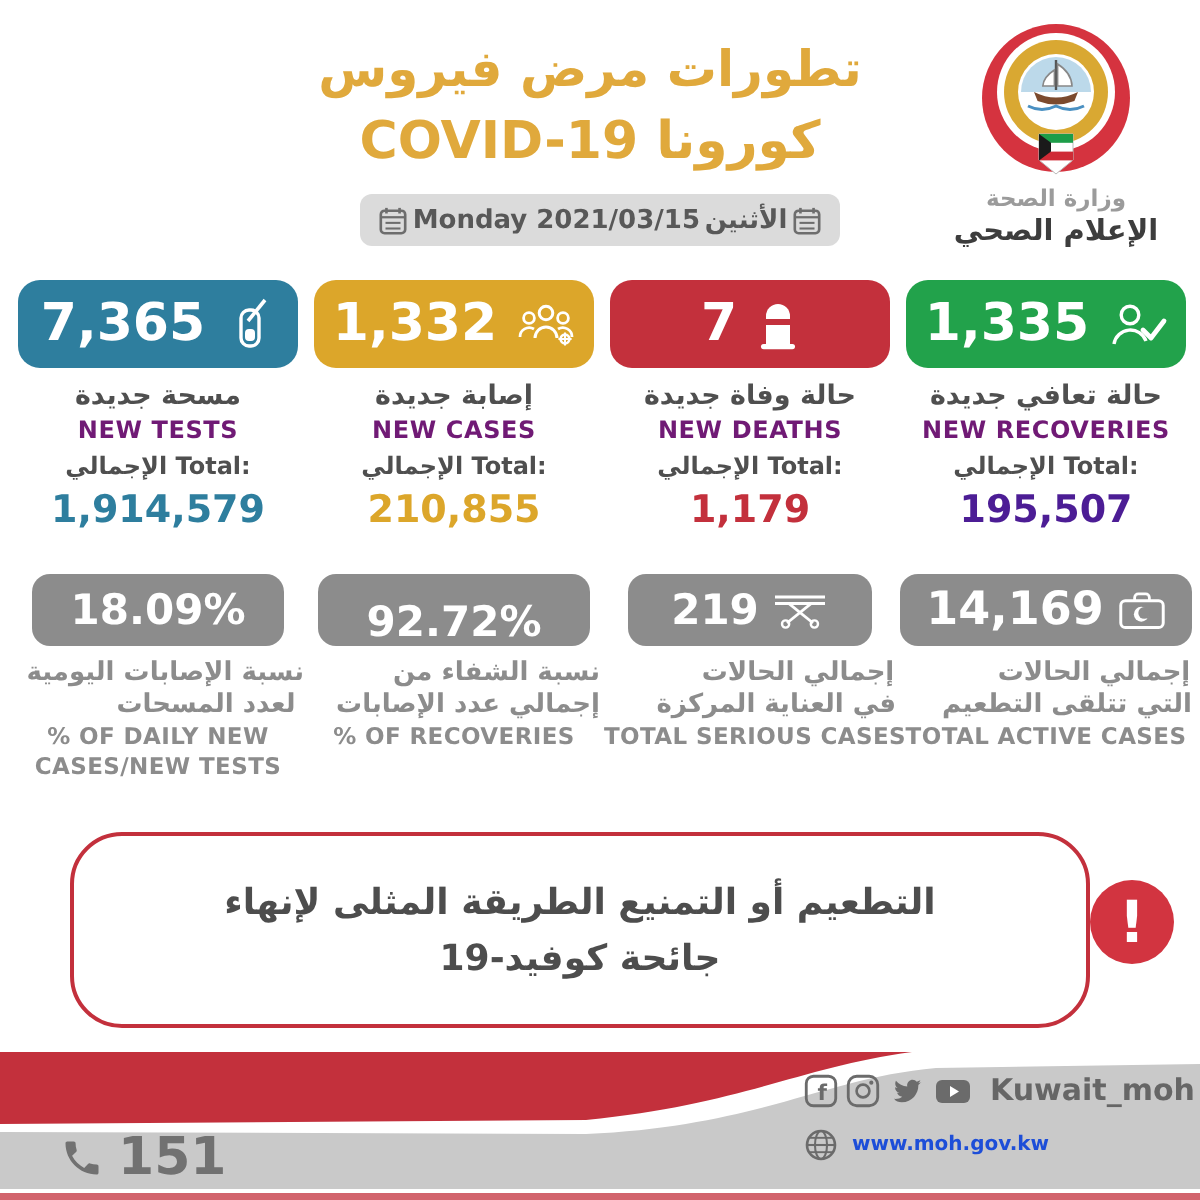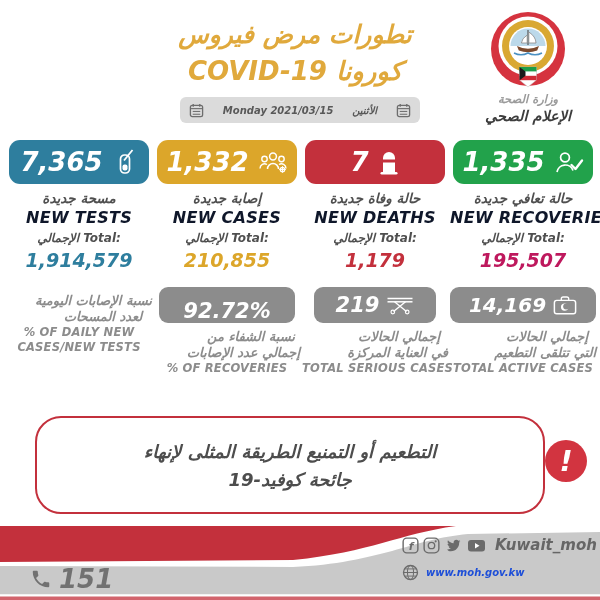--- a/index.html
+++ b/index.html
@@ -1,50 +1,50 @@
 <!DOCTYPE html>
 <html><head>
 <meta charset="utf-8">
 <style>
   * { box-sizing: border-box; margin: 0; padding: 0; }
   html,body { width:600px; height:600px; }
   body { font-family:"DejaVu Sans","Liberation Sans",sans-serif; font-weight:700; background:#fff; }
-  .stage { position:relative; width:600px; height:600px; background:#fff; overflow:hidden;font-style:italic; }
+  .stage { position:relative; width:600px; height:600px; background:#fff; overflow:hidden; }
 
   
   .title { position:absolute; left:128px; top:20px; width:334px; text-align:center; color:#e0a93c; }
   .title .t1 { font-size:25px; }
   .title .t2 { font-size:26px; margin-top:7px; direction:rtl; }
   .logo { position:absolute; right:10px; top:8px; width:124px; text-align:center; }
   .logo .l1 { font-size:11.5px; color:#9b9b9b; margin-top:2px; }
   .logo .l2 { font-size:14.5px; color:#3d3d3d; margin-top:2px; }
   .datebar { position:absolute; left:180px; top:97px; width:240px; height:26px; background:#dbdbdb;
              border-radius:6px; display:flex; align-items:center; justify-content:space-between;
-             padding:0 9px; color:#585858; font-size:10px; }
+             padding:0 9px; color:#585858; font-size:13px; }
   .datebar .dtxt { white-space:nowrap; }
 
   
   .col { position:absolute; width:146px; text-align:center; }
   .r1 { top:140px; }
   .r2 { top:287px; }
   .c1 { left:6px; } .c2 { left:154px; } .c3 { left:302px; } .c4 { left:450px; }
   .pill1 { height:44px; width:140px; margin:0 auto; border-radius:11px; color:#fff; font-size:26px;
            display:flex; align-items:center; justify-content:center; gap:9px; }
   .bg-blue { background:#2e7e9e; } .bg-gold { background:#dca62a; }
   .bg-red { background:#c3303c; } .bg-green { background:#22a24b; }
   .lar  { margin-top:6px; font-size:13.5px; color:#4f4f4f; direction:rtl; white-space:nowrap; }
-  .len  { font-size:16px; color:#0f172a; margin-top:2px; letter-spacing:.3px; white-space:nowrap; }
+  .len  { font-size:12px; color:#701a75; margin-top:2px; letter-spacing:.3px; white-space:nowrap; }
   .ltot { font-size:12px; color:#4f4f4f; margin-top:4px; direction:ltr; }
   .tot  { font-size:19px; margin-top:4px; }
   .tx-blue { color:#2e7e9e; } .tx-gold { color:#dca62a; }
-  .tx-red { color:#c3303c; } .tx-green { color:#be185d; }
+  .tx-red { color:#c3303c; } .tx-green { color:#4c1d95; }
 
   .pill2 { height:36px; margin:0 auto; border-radius:9px; background:#8c8c8c; color:#fff;
            font-size:21px; display:flex; align-items:center; justify-content:center; gap:7px; }
-  .w1{width:126px;} .w2{width:136px;align-items:flex-end;} .w3{width:122px;} .w4{width:146px; font-size:20px;}
+  .w1{width:126px;} .w2{width:136px;align-items:flex-end;} .w3{width:122px;} .w4{width:146px; font-size:23px;}
   .g-ar { margin-top:6px; font-size:13px; color:#8c8c8c; direction:rtl; white-space:nowrap;margin-left:48px; }
   .g-en { font-size:11.5px; color:#8c8c8c; margin-top:1px; white-space:nowrap; letter-spacing:.2px; }
 
   
   .msg { position:absolute; left:35px; top:416px; width:510px; height:98px;
          border:2.5px solid #c3303c; border-radius:26px; display:flex; flex-direction:column;
          align-items:center; justify-content:center; color:#4d4d4d; font-size:18px; direction:rtl; }
   .msg .m2 { margin-top:7px; }
   .excl { position:absolute; left:545px; top:440px; width:42px; height:42px; border-radius:50%;
           background:#d23440; color:#fff; font-size:29px; display:flex; align-items:center;
@@ -173,20 +173,23 @@
         <polyline points="17.5,15 21.5,19 28,10.5" fill="none" stroke="#fff" stroke-width="2.4" stroke-linecap="round" stroke-linejoin="round"></polyline>
       </svg>
     </div>
     <div class="lar">حالة تعافي جديدة</div>
     <div class="len">NEW RECOVERIES</div>
     <div class="ltot">الإجمالي Total:</div>
     <div class="tot tx-green">195,507</div>
   </div>
 
   <div class="col r2 c1">
+    <div class="pill2 w1">
+      <span>18.09%</span>
+    </div>
     <div class="g-ar">نسبة الإصابات اليومية</div>
     <div class="g-ar" style="margin-top:1px">لعدد المسحات</div>
     <div class="g-en">% OF DAILY NEW</div>
     <div class="g-en">CASES/NEW TESTS</div>
   </div>
 
   <div class="col r2 c2">
     <div class="pill2 w2">
       <span>92.72%</span>
     </div>

